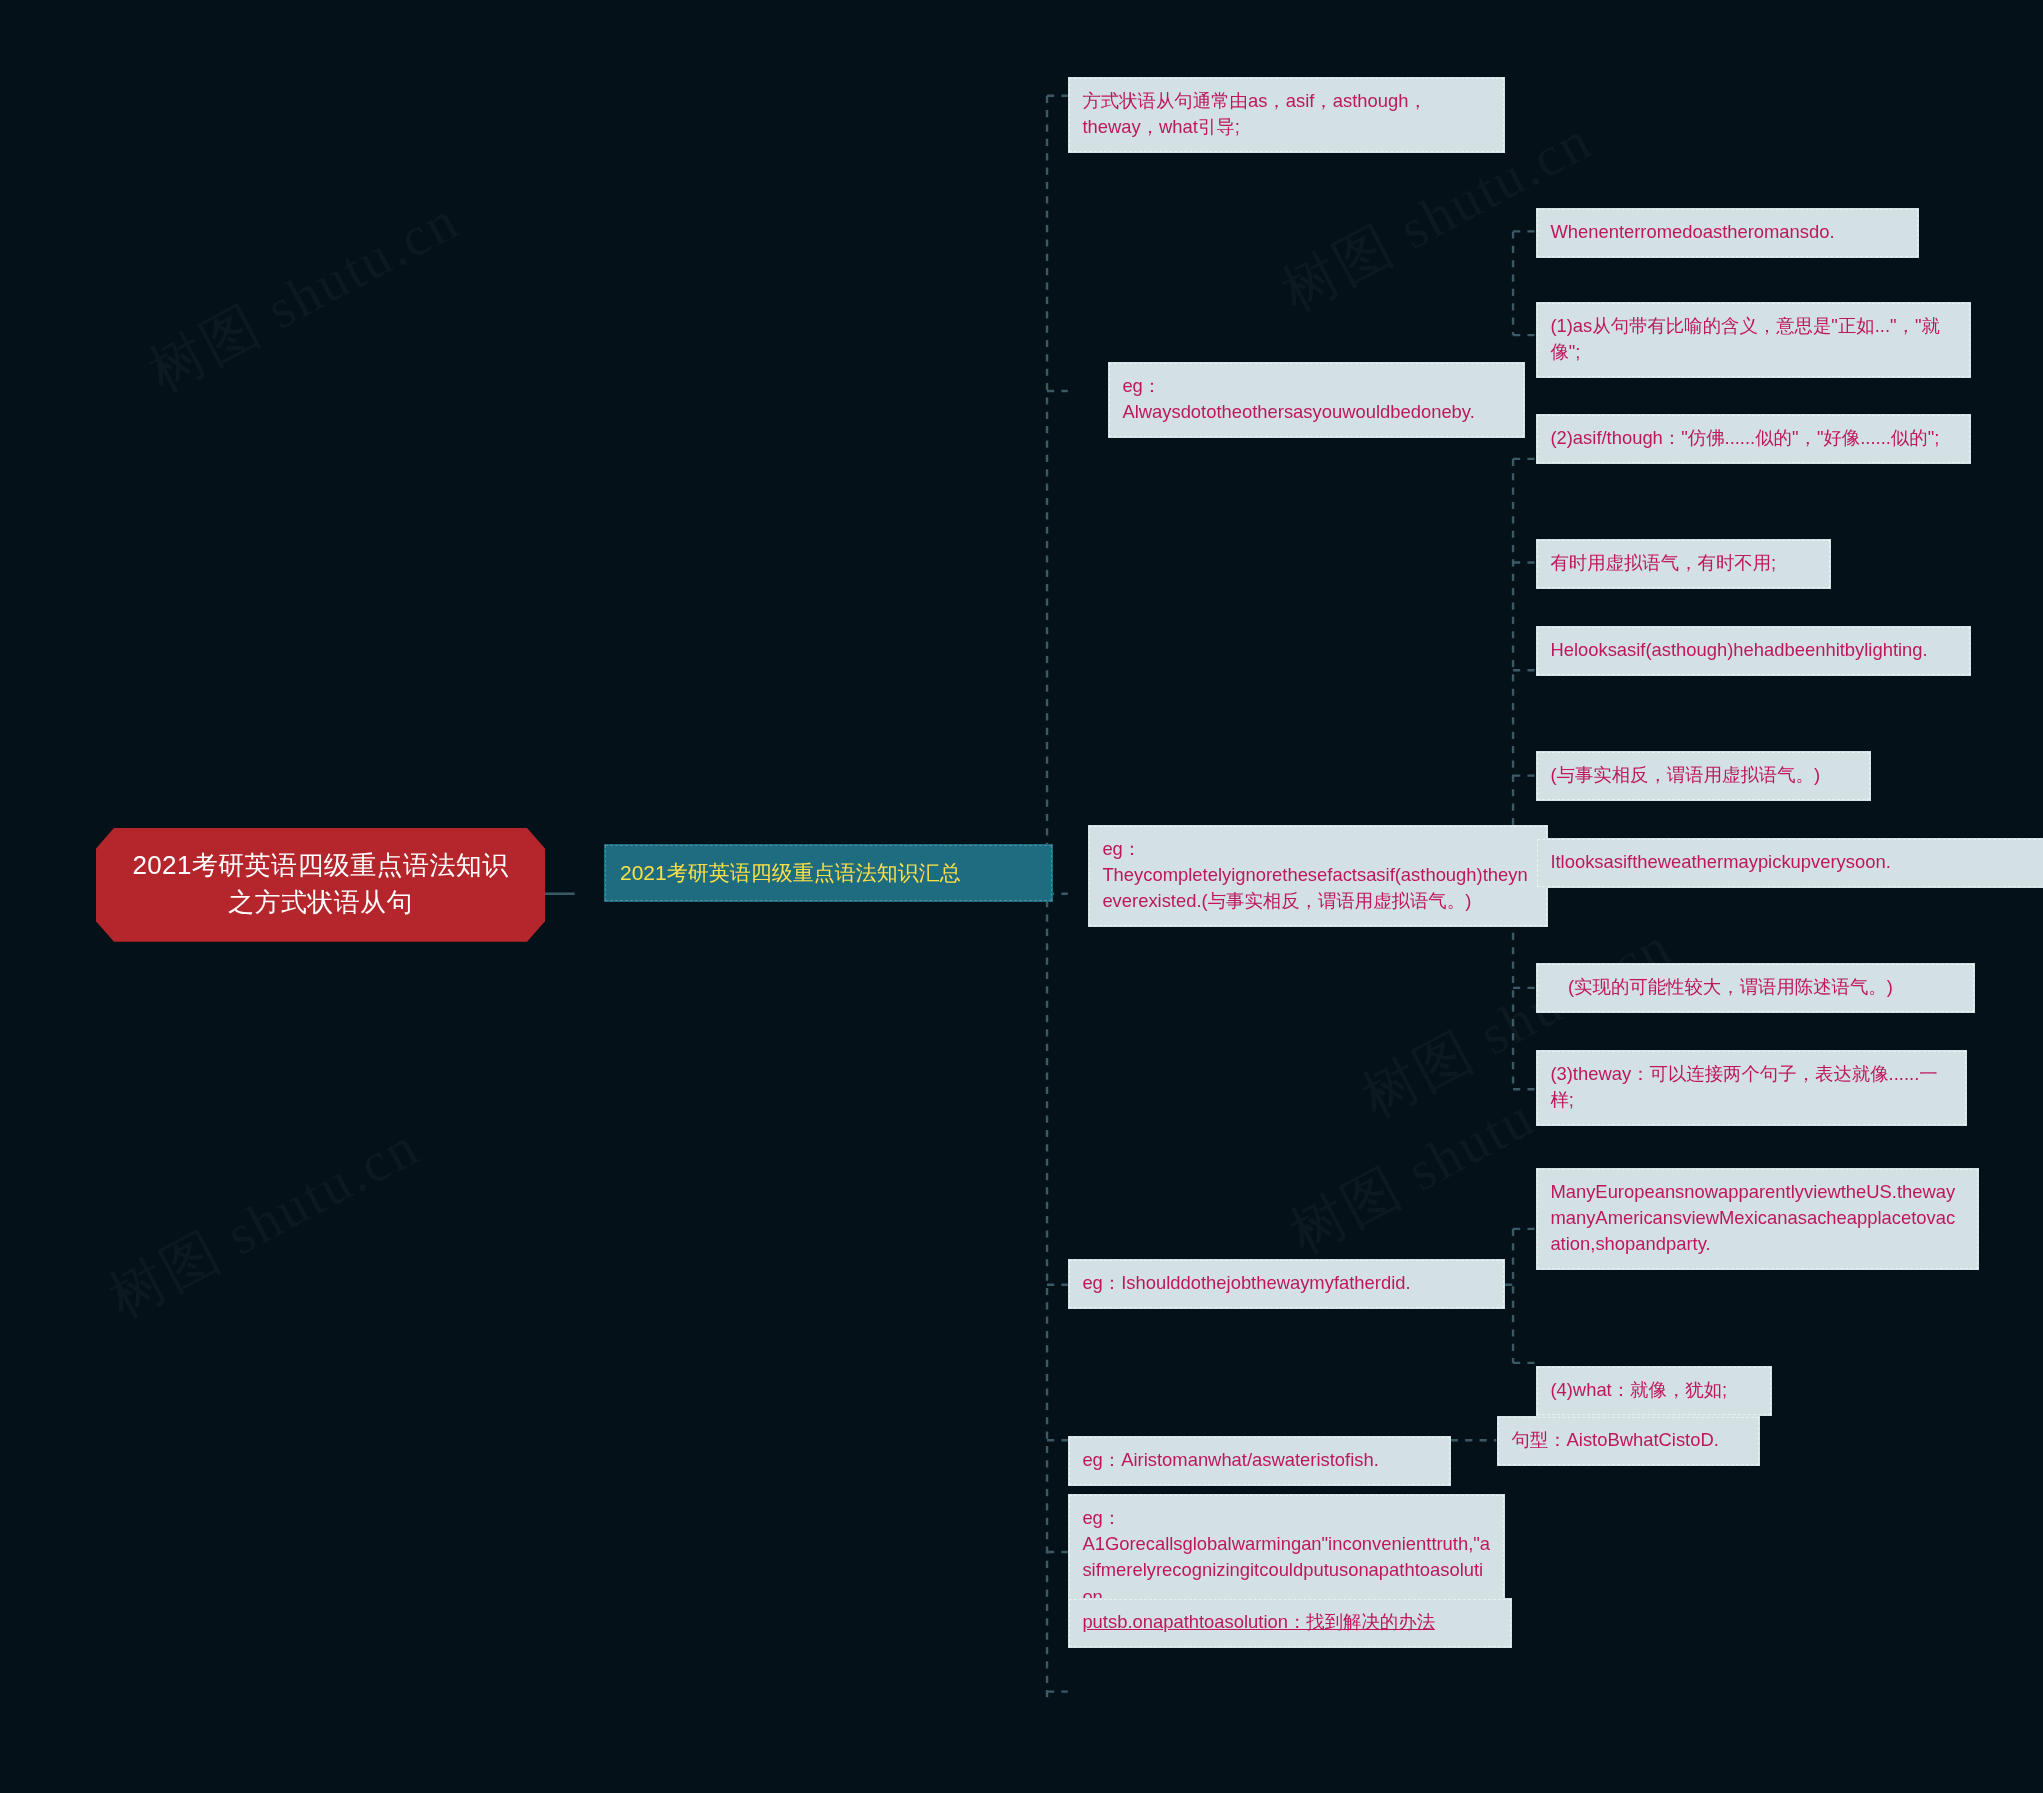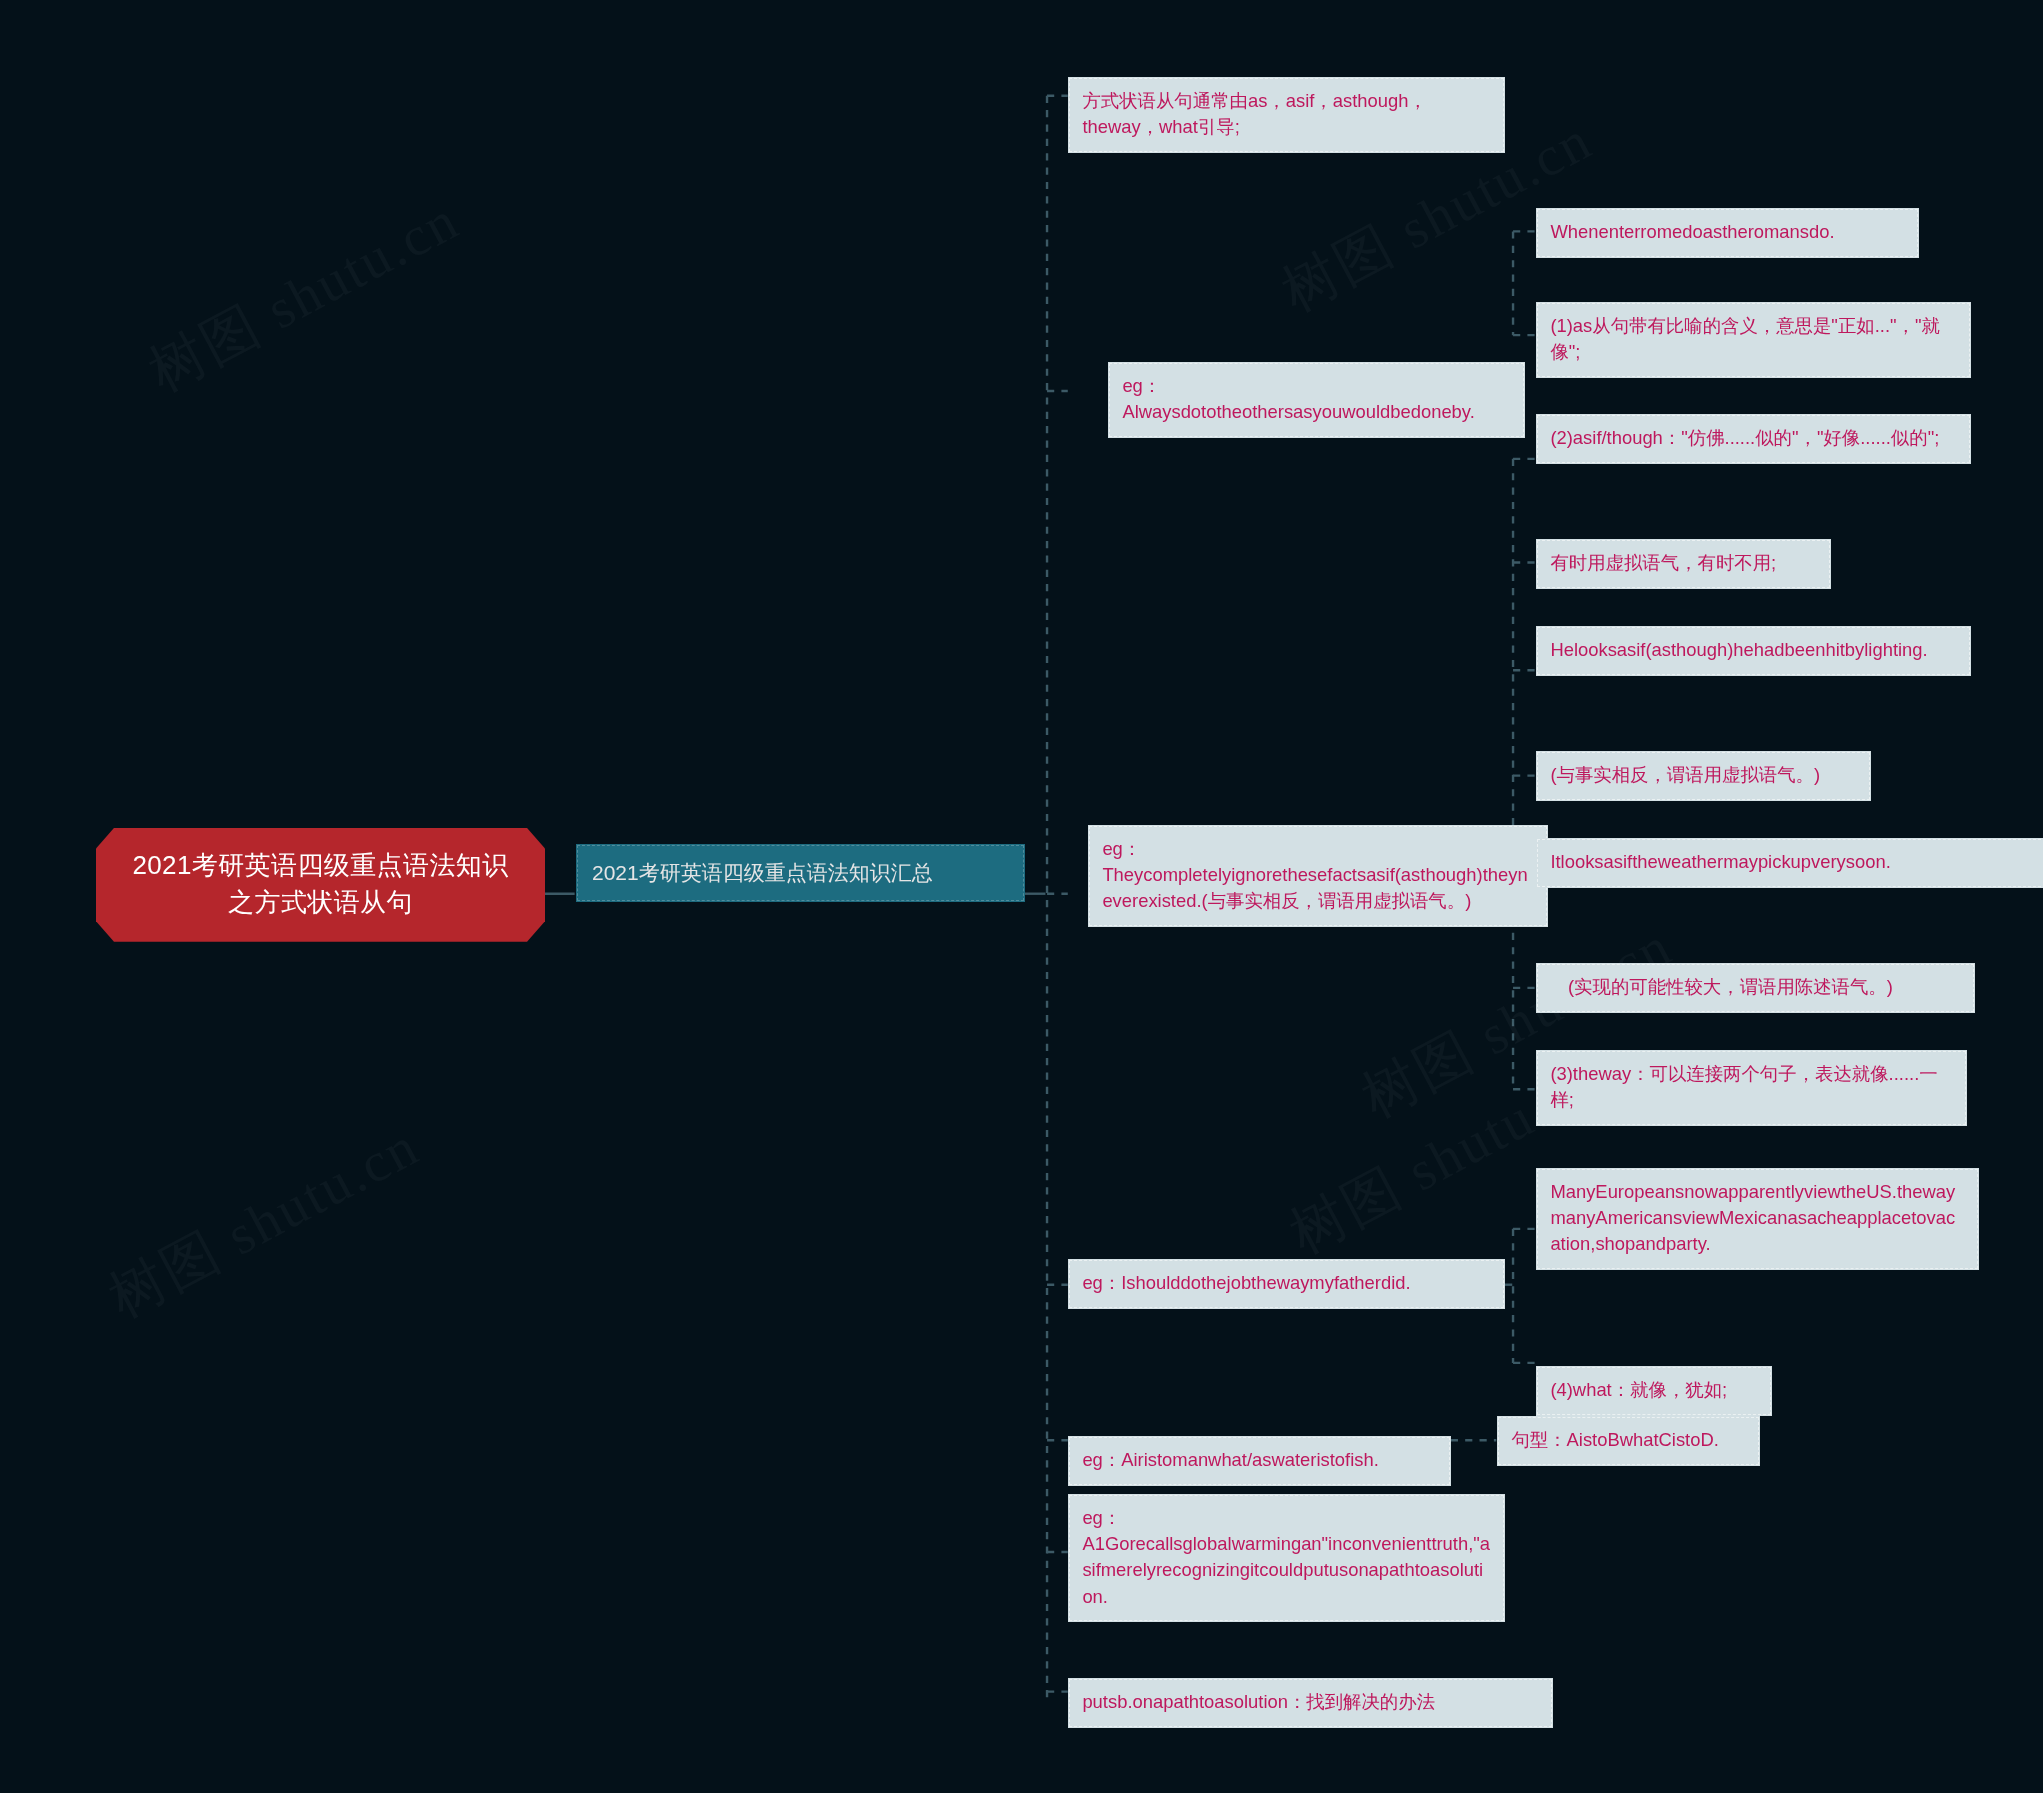--- a/index.html
+++ b/index.html
@@ -57,25 +57,26 @@
     color: #ffffff;
     font-size: 26px;
     padding: 19px 27px 21px 27px;
     text-align: center;
     letter-spacing: 0.4px;
     clip-path: polygon(0 18%, 4% 0, 96% 0, 100% 18%, 100% 82%, 96% 100%, 4% 100%, 0 82%);
   }
 
   .lvl2 {
     background: #1d6c80;
-    color: #e5e5e5;
+    color: #fde047;
     font-size: 21px;
     padding: 13.6px 16px 15px 16px;
     outline: 1.6px dashed rgba(255,255,255,0.22);
     outline-offset: -2.4px;
+    margin-left: 28px;
   }
 
   .leaf {
     background: #d3e0e4;
     color: #be185d;
     font-size: 18.4px;
     padding: 11.2px 14.4px 12.8px 14.4px;
     outline: 1.6px dashed rgba(255,255,255,0.55);
     outline-offset: -2.4px;
   }
@@ -151,14 +152,14 @@
 
 <div class="node leaf" style="left:1068px; top:1259px; width:437px;">eg：Ishoulddothejobthewaymyfatherdid.</div>
 <div class="node leaf" style="left:1536px; top:1168px; width:443px;">ManyEuropeansnowapparentlyviewtheUS.thewaymanyAmericansviewMexicanasacheapplacetovacation,shopandparty.</div>
 <div class="node leaf" style="left:1536px; top:1366px; width:236px;">(4)what：就像，犹如;</div>
 
 <div class="node leaf" style="left:1068px; top:1436px; width:383px;">eg：Airistomanwhat/aswateristofish.</div>
 <div class="node leaf" style="left:1497px; top:1416px; width:263px;">句型：AistoBwhatCistoD.</div>
 
 <div class="node leaf" style="left:1068px; top:1494px; width:437px;">eg：A1Gorecallsglobalwarmingan"inconvenienttruth,"asifmerelyrecognizingitcouldputusonapathtoasolution.</div>
 
-<div class="node leaf" style="left:1068px; top:1678px; width:485px;">putsb.onapathtoasolution：找到解决的办法</div>
+<div class="node leaf" style="left:1068px; top:1598px; width:444px;text-decoration:underline;">putsb.onapathtoasolution：找到解决的办法</div>
 
 
 </body></html>

